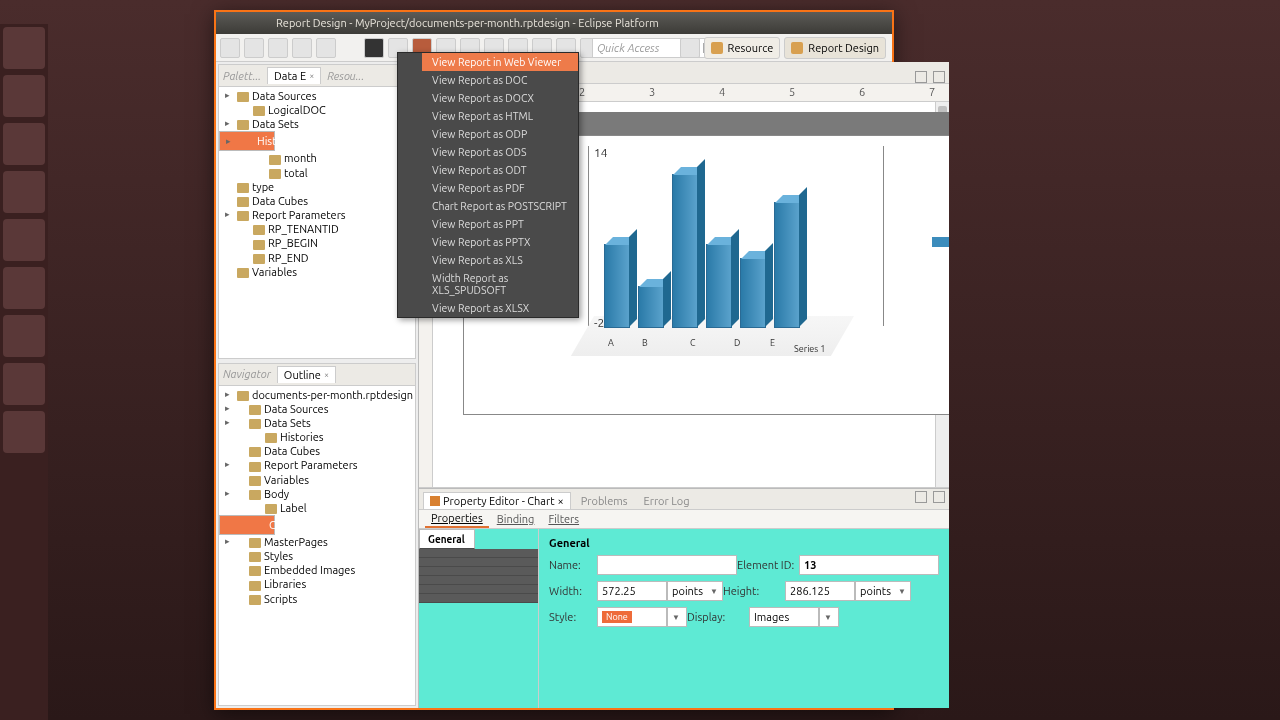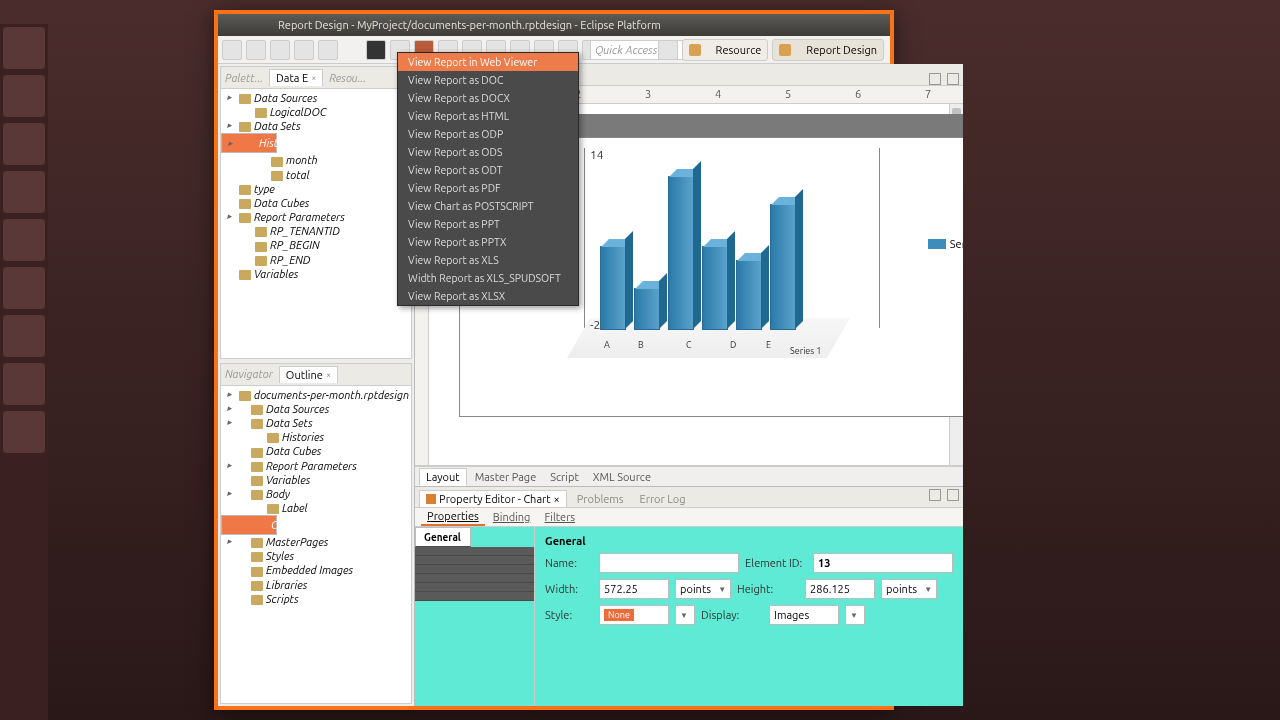--- a/index.html
+++ b/index.html
@@ -1,41 +1,41 @@
 <!DOCTYPE html>
 <html><head>
 <meta charset="utf-8">
 <style>
 * { box-sizing: border-box; margin: 0; padding: 0; font-family: "Ubuntu", "Liberation Sans", Arial, sans-serif; font-size: 11px; }
 body { background: #3e3e3e; width: 1280px; height: 720px; overflow: hidden; position: relative; }
 .desktop { position: absolute; left: 0; top: 0; width: 1280px; height: 720px; background: linear-gradient(#4a2c2c,#2a1818); }
 .launcher { position: absolute; left: 0; top: 24px; width: 48px; height: 696px; background: #3a2020; display:flex; flex-direction:column; }
 .launcher .li { width:42px; height:42px; margin:3px; background:#5a3838; border-radius:4px; }
 .close{background:#e96f50;} .min{background:#8a8478;} .max{background:#8a8478;}
-.window { position:absolute; left:214px; top:10px; width:680px; height:700px; background:#ededed; border:4px solid #f97316; box-shadow:0 4px 20px rgba(0,0,0,.5); }
+.window { position:absolute; left:214px; top:10px; width:680px; height:700px; background:#ededed; border:2px solid #f97316; box-shadow:0 4px 20px rgba(0,0,0,.5); }
 .win-title { height:22px; background:linear-gradient(#5c5b57,#3c3b37); color:#e8e4db; font-size:11px; line-height:22px; padding-left:60px; position:relative; }
 .win-title .wb{position:absolute; left:6px; top:4px; display:flex; gap:5px;}
 .toolbar { height:28px; background:#f2f1ef; border-bottom:1px solid #ccc; display:flex; align-items:center; padding:0 4px; gap:4px; position:relative; }
 .tbtn { width:20px; height:20px; background:#e4e4e4; border:1px solid #ccc; border-radius:2px; }
 .zoom { margin-left:4px; width:110px; height:20px; border:1px solid #ccc; background:#fff; padding:0 4px; line-height:18px; display:flex; justify-content:space-between; align-items:center;}
 .zoom .dd{width:10px;height:10px;border-left:1px solid #aaa;}
 .quick { position:absolute; right:200px; width:100px; height:20px; border:1px solid #ccc; background:#fff; color:#999; font-style:italic; padding:0 4px; line-height:18px;}
 .persp { position:absolute; right:6px; display:flex; gap:4px; align-items:center;}
-.persp .pb{height:22px; padding:0 6px; background:#f0ede6; border:1px solid #ccc; border-radius:3px; line-height:20px; display:flex; align-items:center; gap:15px;}
+.persp .pb{height:22px; padding:0 6px; background:#f0ede6; border:1px solid #ccc; border-radius:3px; line-height:20px; display:flex; align-items:center; gap:5px;}
 .persp .pb.active{background:#e8e3d8;}
 .persp .ico{width:12px;height:12px;background:#d8a050;border-radius:2px;}
 .body { position:absolute; top:50px; left:0; right:0; bottom:0; display:flex; }
 .left { width:226px; display:flex; flex-direction:column; border-right:1px solid #bbb; }
 .view { background:#f6f6f6; border:1px solid #ccc; margin:2px; display:flex; flex-direction:column; }
 .view-hdr { height:22px; background:#eceae5; border-bottom:1px solid #ccc; display:flex; align-items:center; padding:0 4px; gap:6px;}
 .tab { padding:2px 6px; background:#fff; border:1px solid #ccc; border-bottom:none; font-size:10px; display:flex; align-items:center; gap:3px;}
 .tab .x{color:#888;font-size:9px;}
 .ghost{color:#999;font-style:italic;}
 .tree { flex:1; overflow:auto; background:#fff; padding:2px 0; }
-.node { padding:1px 2px 1px 18px; white-space:nowrap; position:relative; cursor:default;font-style:italic;}
+.node { padding:1px 2px 1px 18px; white-space:nowrap; position:relative; cursor:default;}
 .node::before{content:"▸"; position:absolute; left:6px; color:#666; font-size:9px;}
 .node.leaf::before{content:"";}
 .ic{display:inline-block;width:12px;height:10px;background:#c9a860;margin-right:3px;vertical-align:middle;border-radius:1px;}
 .node.sel{background:#f07746;color:#fff;}
 .node.sel .ic{background:#fff;}
 .right { flex:1; display:flex; flex-direction:column; }
 .editor-tabs{height:22px; background:#eceae5; border-bottom:1px solid #ccc; display:flex; align-items:flex-end; padding:0 4px; position:relative;}
 .etab{padding:3px 8px; background:#fff; border:1px solid #ccc; border-bottom:none; font-size:10px; display:flex; align-items:center; gap:4px;}
 .etab .eic{width:10px;height:10px;background:#6a9ed8;}
 .ed-ctrl{position:absolute; right:4px; display:flex; gap:6px;}
@@ -69,31 +69,31 @@
 .ptab.in{background:transparent;border:none;color:#888;}
 .props-sub{height:20px;background:#f6f5f2;border-top:1px solid #ccc;border-bottom:1px solid #ccc;display:flex;padding:0 6px;gap:2px;font-size:10px;align-items:center;}
 .stab{padding:2px 6px;color:#555;text-decoration:underline;}
 .stab.active{color:#000;border-bottom:2px solid #e07030;}
 .props-body{flex:1;display:flex;background:#5eead4;}
 .cat{width:120px;border-right:1px solid #ccc;}
 .cat .ci{padding:4px 8px;background:#5a5a5a;color:#ddd;border-bottom:1px solid #4a4a4a;font-size:10px;}
 .cat .ci.sel{background:#fff;color:#000;font-weight:bold;}
 .form{flex:1;padding:8px 10px;}
 .form h4{font-size:11px;font-weight:bold;margin-bottom:6px;}
-.row{display:flex;align-items:center;margin-bottom:6px;gap:6px;}
+.row{display:flex;align-items:center;margin-bottom:6px;}
 .row label{width:48px;color:#333;}
 .row label.r{width:62px;}
 .inp{height:20px;border:1px solid #bbb;padding:0 4px;background:#fff;}
 .inp.w1{width:140px;font-weight:bold;} .inp.w2{width:70px;} .inp.w3{width:70px;}
 .sel{width:56px;height:20px;border:1px solid #bbb;background:#fff;display:flex;align-items:center;justify-content:space-between;padding:0 4px;}
 .sel .ar{font-size:8px;color:#666;}
 .badge-none{background:#ee6b3a;color:#fff;padding:1px 4px;font-size:9px;}
 
 .menu{position:absolute;left:397px;top:52px;width:182px;background:#4a4a4a;border:1px solid #2a2a2a;box-shadow:2px 2px 6px rgba(0,0,0,.4);z-index:50;}
-.menu .mi{padding:3px 10px;color:#ddd;font-size:10.5px;cursor:default;}
+.menu .mi{padding:3px 10px;color:#ddd;font-size:10.5px;cursor:default;margin-left:24px;}
 .menu .mi:first-child{background:#ee7b4a;color:#fff;}
 .sb{position:absolute;right:0;top:18px;bottom:0;width:14px;background:#eee;border-left:1px solid #ccc;}
 .sb .th{position:absolute;top:4px;left:2px;right:2px;height:60px;background:#c0c0c0;border-radius:2px;}
 .mini{position:absolute; right:4px; top:2px; display:flex; gap:6px;}
 .mini span{width:12px;height:12px;border:1px solid #999;}
 </style>
 </head>
 <body>
 
 <div class="desktop">
@@ -273,26 +273,20 @@
               <span class="ylab" style="top:10px">14</span>
               <span class="ylab" style="top:180px">-2</span>
               <div class="legend">
                   <span class="sw"></span>
                   <span>Series 1</span>
                 </div>
             </div>
           </div>
         </div>
       </div>
-      <div class="ed-bottom-tabs">
-        <div class="btab active">Layout</div>
-        <div class="btab">Master Page</div>
-        <div class="btab">Script</div>
-        <div class="btab">XML Source</div>
-      </div>
 
       <div class="props">
         <div class="props-tabs">
           <div class="ptab">
               <span class="pi"></span>
               <span>Property Editor - Chart</span>
               <span class="x">×</span>
             </div>
           <div class="ptab in">
               <span>Problems</span>
@@ -365,19 +359,19 @@
 
 <div class="menu">
   <div class="mi">View Report in Web Viewer</div>
   <div class="mi">View Report as DOC</div>
   <div class="mi">View Report as DOCX</div>
   <div class="mi">View Report as HTML</div>
   <div class="mi">View Report as ODP</div>
   <div class="mi">View Report as ODS</div>
   <div class="mi">View Report as ODT</div>
   <div class="mi">View Report as PDF</div>
-  <div class="mi">View Chart as POSTSCRIPT</div>
+  <div class="mi">Chart Report as POSTSCRIPT</div>
   <div class="mi">View Report as PPT</div>
   <div class="mi">View Report as PPTX</div>
   <div class="mi">View Report as XLS</div>
   <div class="mi">Width Report as XLS_SPUDSOFT</div>
   <div class="mi">View Report as XLSX</div>
 </div>
 
 </body></html>

